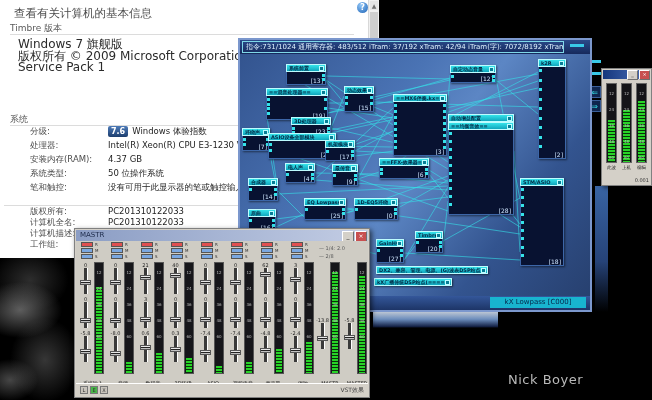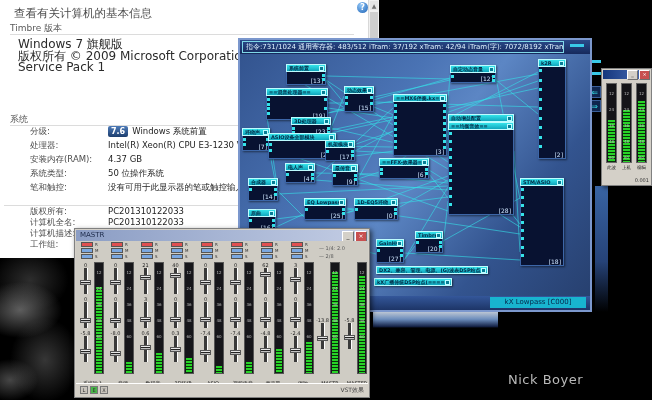--- a/index.html
+++ b/index.html
@@ -135,21 +135,21 @@
   <div id="edition-lines">
       <div class="edline" style="top: 36px;">Windows 7 旗舰版</div>
       <div class="edline" style="top: 48px;">版权所有 © 2009 Microsoft Corporation。保留所有权利。</div>
       <div class="edline" style="top: 60px;">Service Pack 1</div>
     </div>
   <div class="sect" style="top:113px;">
     <span>系统</span>
     <span class="rule"></span>
   </div>
   <div id="system-rows">
-      <div class="row" style="top: 126px;"><span class="lbl">分级:</span><span class="wei-badge">7.6</span><span class="val linktxt">Windows 系统前置</span></div>
+      <div class="row" style="top: 126px;"><span class="lbl">分级:</span><span class="wei-badge">7.6</span><span class="val linktxt">Windows 体验指数</span></div>
       <div class="row" style="top: 140px;"><span class="lbl">处理器:</span><span class="val">Intel(R) Xeon(R) CPU E3-1230 V2 @ 3.30GHz  3.30 GHz</span></div>
       <div class="row" style="top: 154px;"><span class="lbl">安装内存(RAM):</span><span class="val">4.37 GB</span></div>
       <div class="row" style="top: 168px;"><span class="lbl">系统类型:</span><span class="val">50 位操作系统</span></div>
       <div class="row" style="top: 182px;"><span class="lbl">笔和触控:</span><span class="val">没有可用于此显示器的笔或触控输入</span></div>
     </div>
   <div class="sect" style="top:193px;left:4px;">
     <span class="rule"></span>
   </div>
   <div id="computer-rows">
       <div class="row" style="top: 206px;"><span class="lbl">版权所有:</span><span class="val">PC201310122033</span></div>

